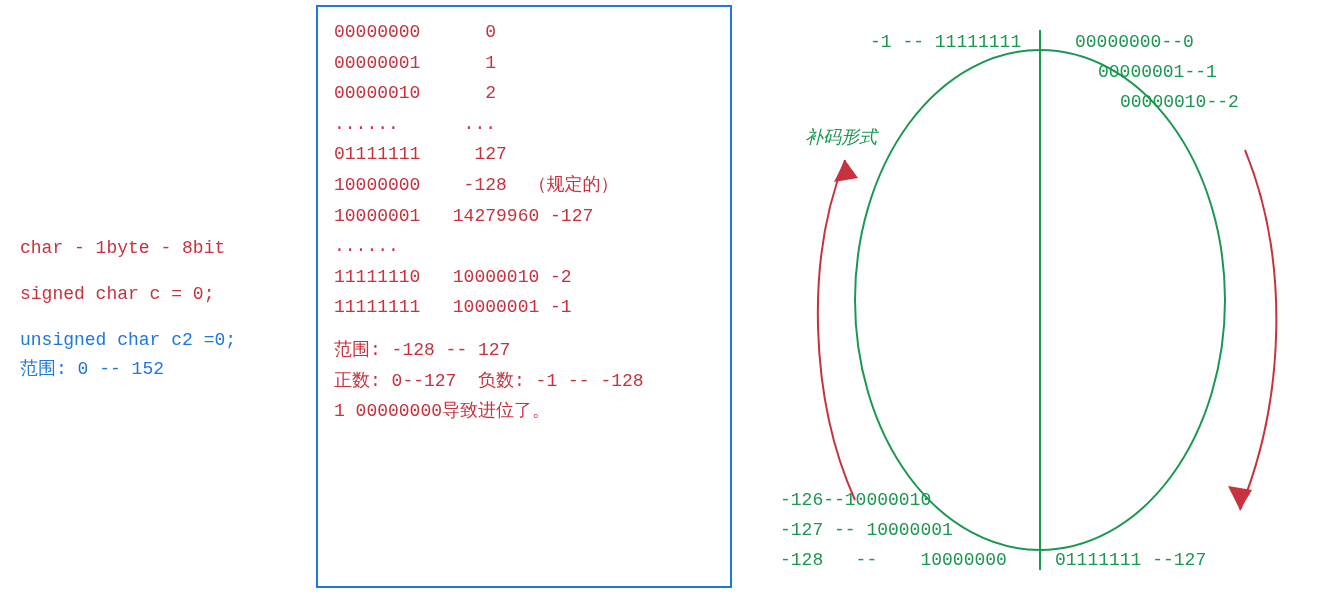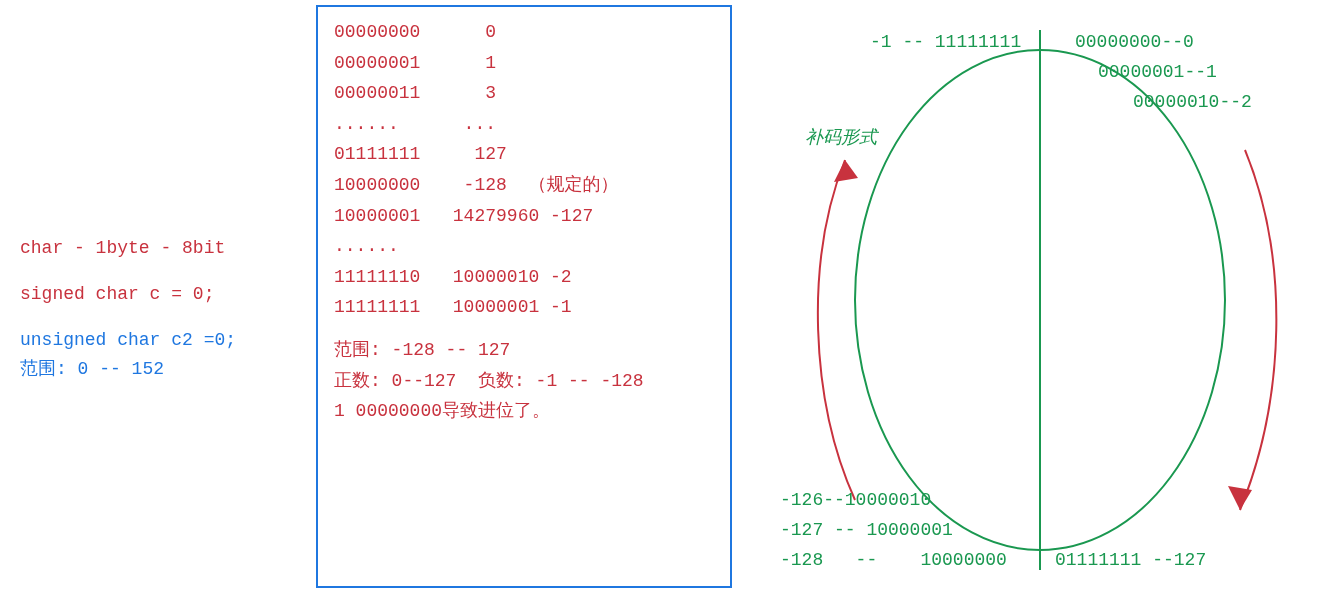--- a/index.html
+++ b/index.html
@@ -60,21 +60,21 @@
   <div class="line" style="height:14px"></div>
   <div class="line c-red">signed char c = 0;</div>
   <div class="line" style="height:14px"></div>
   <div class="line c-blue">unsigned char c2 =0;</div>
   <div class="line c-blue">范围: 0 -- 152</div>
 </div>
 
 <div class="box">
   <div class="row">00000000      0</div>
   <div class="row">00000001      1</div>
-  <div class="row">00000011      3</div>
+  <div class="row">00000010      2</div>
   <div class="row">......      ...</div>
   <div class="row">01111111     127</div>
   <div class="row">10000000    -128  （规定的）</div>
   <div class="row">10000001   14279960 -127</div>
   <div class="row">......</div>
   <div class="row">11111110   10000010 -2</div>
   <div class="row">11111111   10000001 -1</div>
   <div style="height:12px"></div>
   <div class="row">范围: -128 -- 127</div>
   <div class="row">正数: 0--127  负数: -1 -- -128</div>
@@ -94,19 +94,19 @@
 
     <path d="M 495 150 C 540 260, 535 400, 490 510" fill="none" stroke="#c8323e" stroke-width="2"></path>
     <polygon points="490,510 478,486 502,490" fill="#c8323e"></polygon>
   </svg>
 
   <div class="green-text" style="left:55px; top:125px; font-style:italic;">补码形式</div>
 
   <div class="green-text" style="left:120px; top:32px;">-1 -- 11111111</div>
   <div class="green-text" style="left:325px; top:32px;">00000000--0</div>
   <div class="green-text" style="left:348px; top:62px;">00000001--1</div>
-  <div class="green-text" style="left:370px; top:92px;margin-left:13px;">00000010--2</div>
+  <div class="green-text" style="left:370px; top:92px;">00000010--2</div>
 
   <div class="green-text" style="left:30px;  top:490px;">-126--10000010</div>
   <div class="green-text" style="left:30px;  top:520px;">-127 -- 10000001</div>
   <div class="green-text" style="left:30px;  top:550px;">-128   --    10000000</div>
   <div class="green-text" style="left:305px; top:550px;">01111111 --127</div>
 </div>
 
 </body></html>

